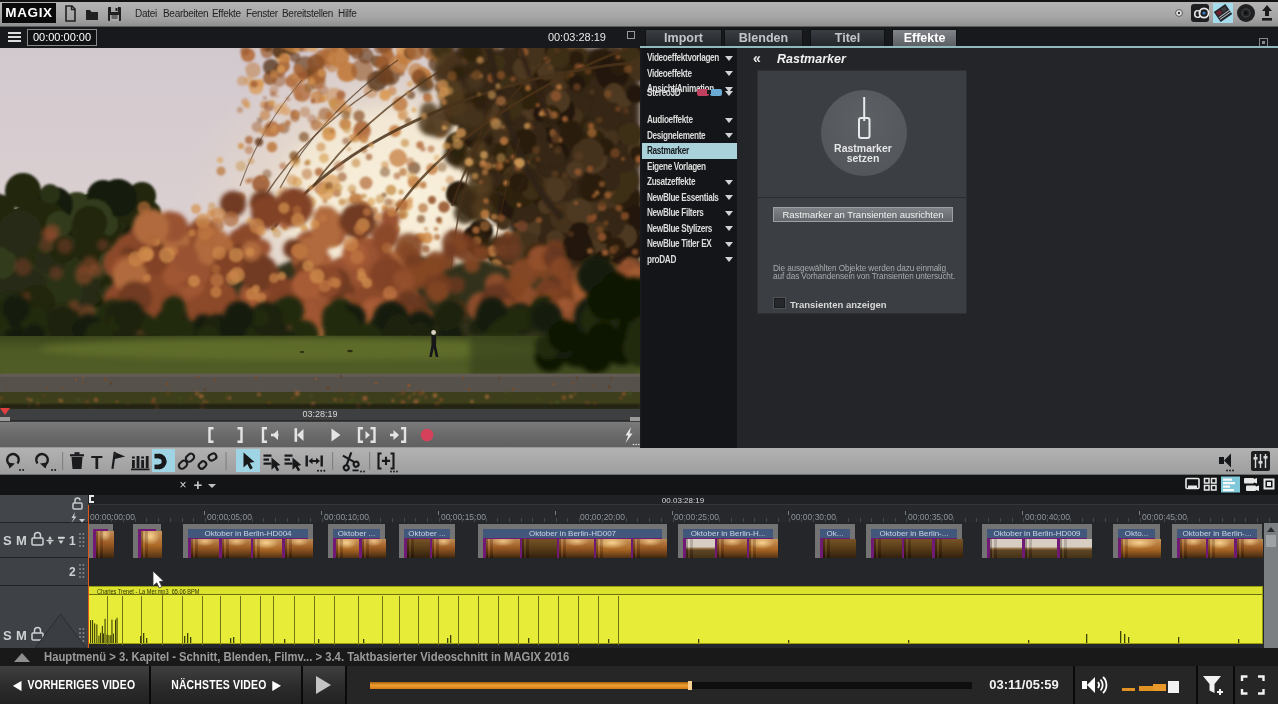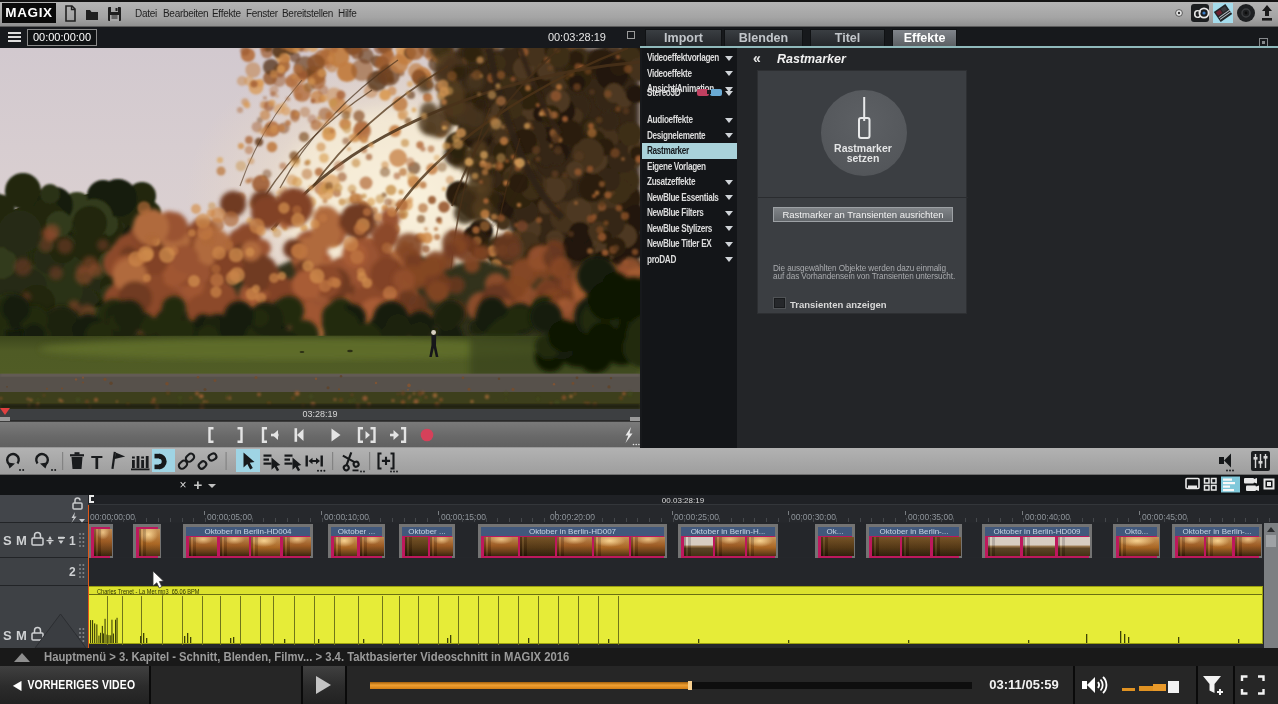--- a/index.html
+++ b/index.html
@@ -22,21 +22,21 @@
 .cat i{position:absolute;right:4px;top:5.5px;width:0;height:0;border-left:4.5px solid transparent;border-right:4.5px solid transparent;border-top:5px solid #d0d4d8}
 .cat.sel{background:#a9d2da;color:#14181c}
 #pcontent{left:97px;top:21px;width:541px;height:400px;background:#232528}
 #toolbar{left:0;top:448px;width:1278px;height:27px;background:linear-gradient(#b2b2b2,#9e9e9e);border-bottom:1px solid #6e6e6e}
 #tabrow{left:0;top:475px;width:1278px;height:20px;background:#121416}
 #timeline{left:0;top:495px;width:1278px;height:153px;background:#25272b;overflow:hidden}
 #thead{left:0;top:0;width:88px;height:153px;background:#3e4145;border-right:1px solid #141414}
 #ruler{left:88px;top:0;width:1190px;height:27px;background:#26282c;color:#9aa0a6}
 .rlab{top:17px;font-size:8.5px;color:#8f959b;white-space:nowrap}
 .trk{left:89px;width:1189px;background:#24262a}
-.clip{top:1px;height:44px;border:3px solid #737373;background:#be185d}
+.clip{top:1px;height:44px;border:5px solid #737373;background:#701a75}
 .cliptitle{left:0;top:0;right:0;height:9px;background:#41587c;color:#c8d4e4;font-size:8px;line-height:9px;text-align:center;overflow:hidden;white-space:nowrap}
 #crumb{left:0;top:648px;width:1278px;height:18px;background:#191919;color:#9b9b9b;font-size:11px;font-weight:bold;line-height:18px}
 #pbar{left:0;top:666px;width:1278px;height:38px;background:#262626}
 .pbtn{top:0;height:38px;background:linear-gradient(#404040,#2b2b2b 55%,#222);color:#fff;font-size:12px;font-weight:bold;text-align:center;line-height:38px;letter-spacing:.2px}
 .psep{top:0;width:2px;height:38px;background:#0a0a0a}
 .cnd{position:static!important;display:inline-block;transform:scaleX(.87);transform-origin:50% 50%}
 </style></head>
 <body>
 <div id="app">
 <div id="menubar"></div>
@@ -2107,21 +2107,21 @@
 <div style="left:0;top:0;width:1190px;height:10px;background:#1f2125;border-bottom:1px solid #33363a"></div>
 <div style="left:0;top:1px;width:1190px;text-align:center;color:#d8d8d8;font-size:8px">00.03:28:19</div>
 <div style="left:1px;top:0;width:5px;height:8px;border-left:2px solid #e8e8e8;border-top:2px solid #e8e8e8;border-bottom:2px solid #e8e8e8"></div>
 <div class="rlab" style="left:2px">00:00:00:00</div>
 <div class="rlab" style="left:119px">00:00:05:00</div>
 <div style="left:116px;top:16px;width:1px;height:4px;background:#787c80"></div>
 <div class="rlab" style="left:236px">00:00:10:00</div>
 <div style="left:233px;top:16px;width:1px;height:4px;background:#787c80"></div>
 <div class="rlab" style="left:353px">00:00:15:00</div>
 <div style="left:350px;top:16px;width:1px;height:4px;background:#787c80"></div>
-<div class="rlab" style="left:462px">00:00:20:00</div>
+<div class="rlab" style="left:492px">00:00:20:00</div>
 <div style="left:467px;top:16px;width:1px;height:4px;background:#787c80"></div>
 <div class="rlab" style="left:586px">00:00:25:00</div>
 <div style="left:584px;top:16px;width:1px;height:4px;background:#787c80"></div>
 <div class="rlab" style="left:703px">00:00:30:00</div>
 <div style="left:700px;top:16px;width:1px;height:4px;background:#787c80"></div>
 <div class="rlab" style="left:820px">00:00:35:00</div>
 <div style="left:817px;top:16px;width:1px;height:4px;background:#787c80"></div>
 <div class="rlab" style="left:937px">00:00:40:00</div>
 <div style="left:934px;top:16px;width:1px;height:4px;background:#787c80"></div>
 <div class="rlab" style="left:1054px">00:00:45:00</div>
@@ -2467,20 +2467,21 @@
 </div>
 
 </div>
 <div id="crumb">
       <div style="left:14px;top:5px;width:0;height:0;border-left:8px solid transparent;border-right:8px solid transparent;border-bottom:9px solid #8e8e8e"></div>
       <span style="left:44px;position:absolute;transform:scaleX(.94);transform-origin:0 50%;white-space:nowrap;font-size:12px">Hauptmenü &gt; 3. Kapitel - Schnitt, Blenden, Filmv... &gt; 3.4. Taktbasierter Videoschnitt in MAGIX 2016</span>
     </div>
 <div id="pbar">
 <div class="pbtn" style="left:0;width:149px"><span class="cnd">◀︎&nbsp; VORHERIGES VIDEO</span></div>
 <div class="psep" style="left:149px"></div>
+<div class="pbtn" style="left:151px;width:150px"><span class="cnd">NÄCHSTES VIDEO &nbsp;▶︎</span></div>
 <div class="psep" style="left:301px"></div>
 <div class="pbtn" style="left:303px;width:42px"></div>
 <div style="left:316px;top:10px;width:0;height:0;border-top:9px solid transparent;border-bottom:9px solid transparent;border-left:15px solid #c4c4c4"></div>
 <div class="psep" style="left:345px"></div>
 <div style="left:370px;top:16px;width:602px;height:7px;background:#0e0e0e"></div>
 <div style="left:370px;top:16px;width:318px;height:7px;background:linear-gradient(#a35f0c,#f0a032 45%,#d27d14)"></div>
 <div style="left:688px;top:15px;width:4px;height:9px;background:#f7cf8e"></div>
 <div style="left:978px;top:11px;width:92px;text-align:center;color:#f2f2f2;font-size:13px;font-weight:bold">03:11/05:59</div>
 <div class="psep" style="left:1073px"></div>
 <svg style="left:1080px;top:8px" width="36" height="22" viewBox="0 0 36 22">

